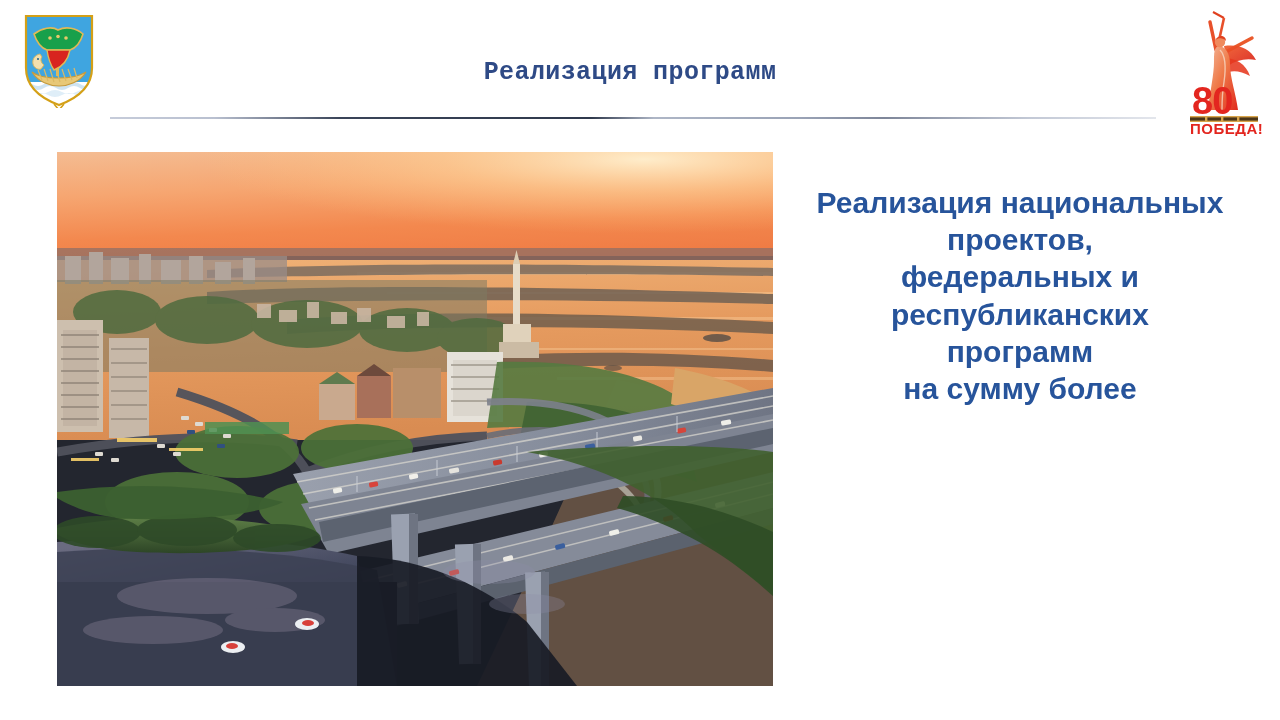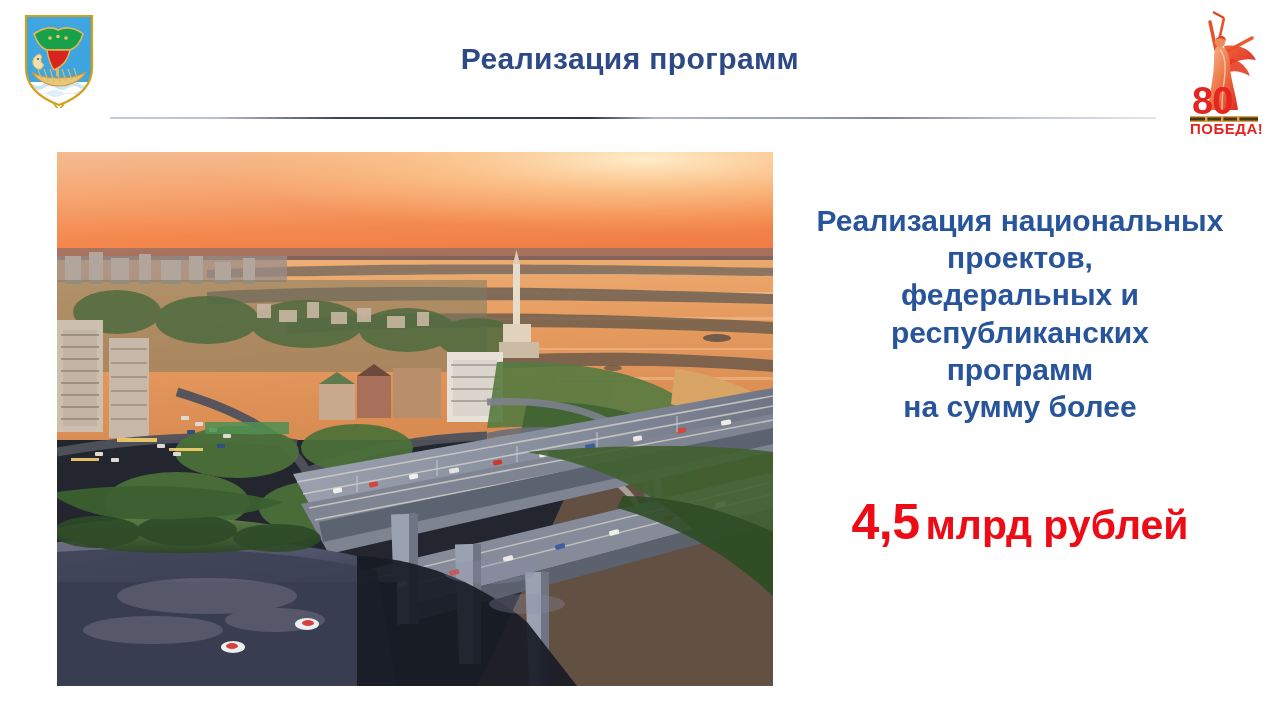--- a/index.html
+++ b/index.html
@@ -27,28 +27,29 @@
     left: 20px;
     top: 12px;
     width: 78px;
     height: 96px;
   }
   .crest svg { display: block; width: 100%; height: 100%; }
 
   .slide-title {
     position: absolute;
     left: 120px;
-    top: 42px;
+    top: 58px;
     width: 1020px;
     text-align: center;
-    font-size: 30px;
+    font-size: 25px;
     font-weight: bold;
     color: #2e4a86;
     letter-spacing: 0.4px;
     white-space: nowrap;
+    font-family: Liberation Mono, monospace;
   }
 
   .victory-logo {
     position: absolute;
     right: 8px;
     top: 10px;
     width: 92px;
     height: 126px;
   }
   .victory-logo svg { display: block; width: 100%; height: 100%; }
@@ -75,21 +76,21 @@
     height: 534px;
     overflow: hidden;
     background: #23262f;
   }
   .photo svg { display: block; width: 100%; height: 100%; }
 
   
   .right-col {
     position: absolute;
     left: 780px;
-    top: 202px;
+    top: 184px;
     width: 480px;
     text-align: center;
   }
   .lead-text {
     font-size: 30px;
     font-weight: bold;
     line-height: 1.24;
     color: #27549b;
     white-space: pre-line;
   }
@@ -497,18 +498,15 @@
     </svg>
   </div>
 
   <div class="right-col">
     <div class="lead-text">Реализация национальных
 проектов,
 федеральных и
 республиканских
 программ
 на сумму более</div>
-    <div class="amount">
-      <span class="value">4,5</span><span class="unit">млрд рублей</span>
-    </div>
   </div>
 
 </div>
 
 </body></html>

